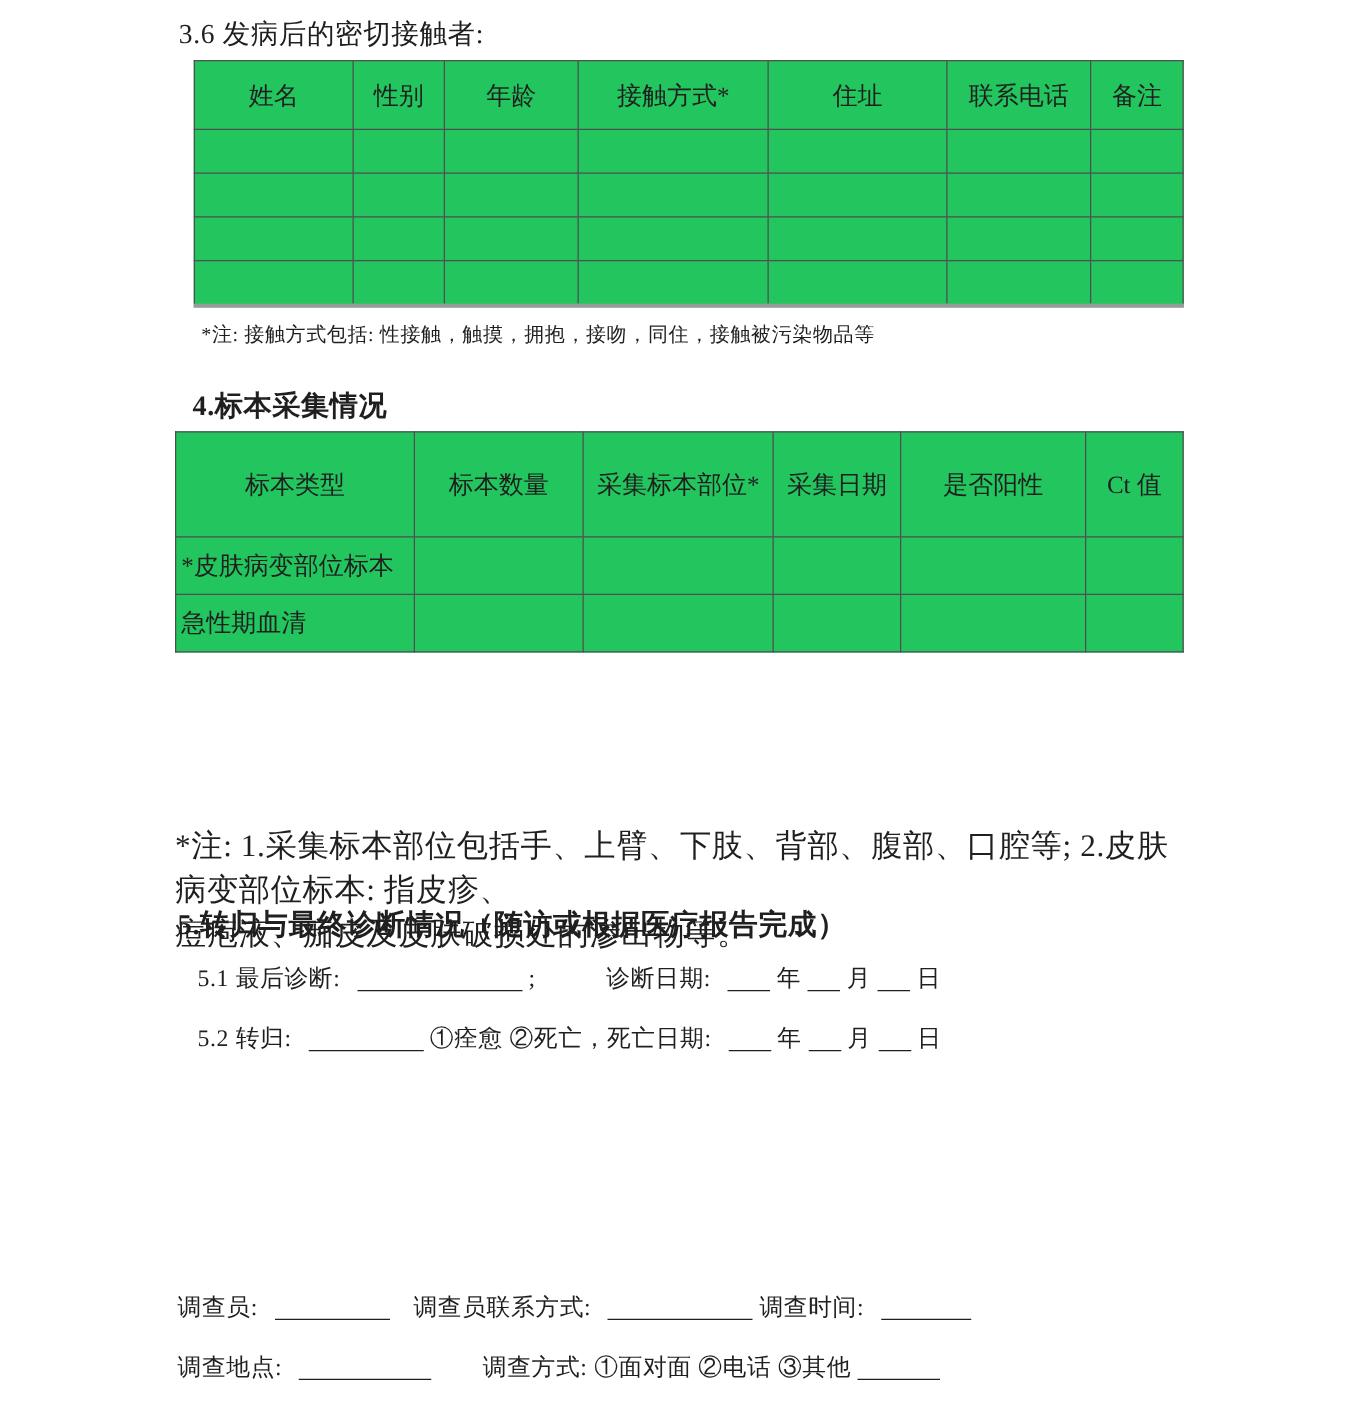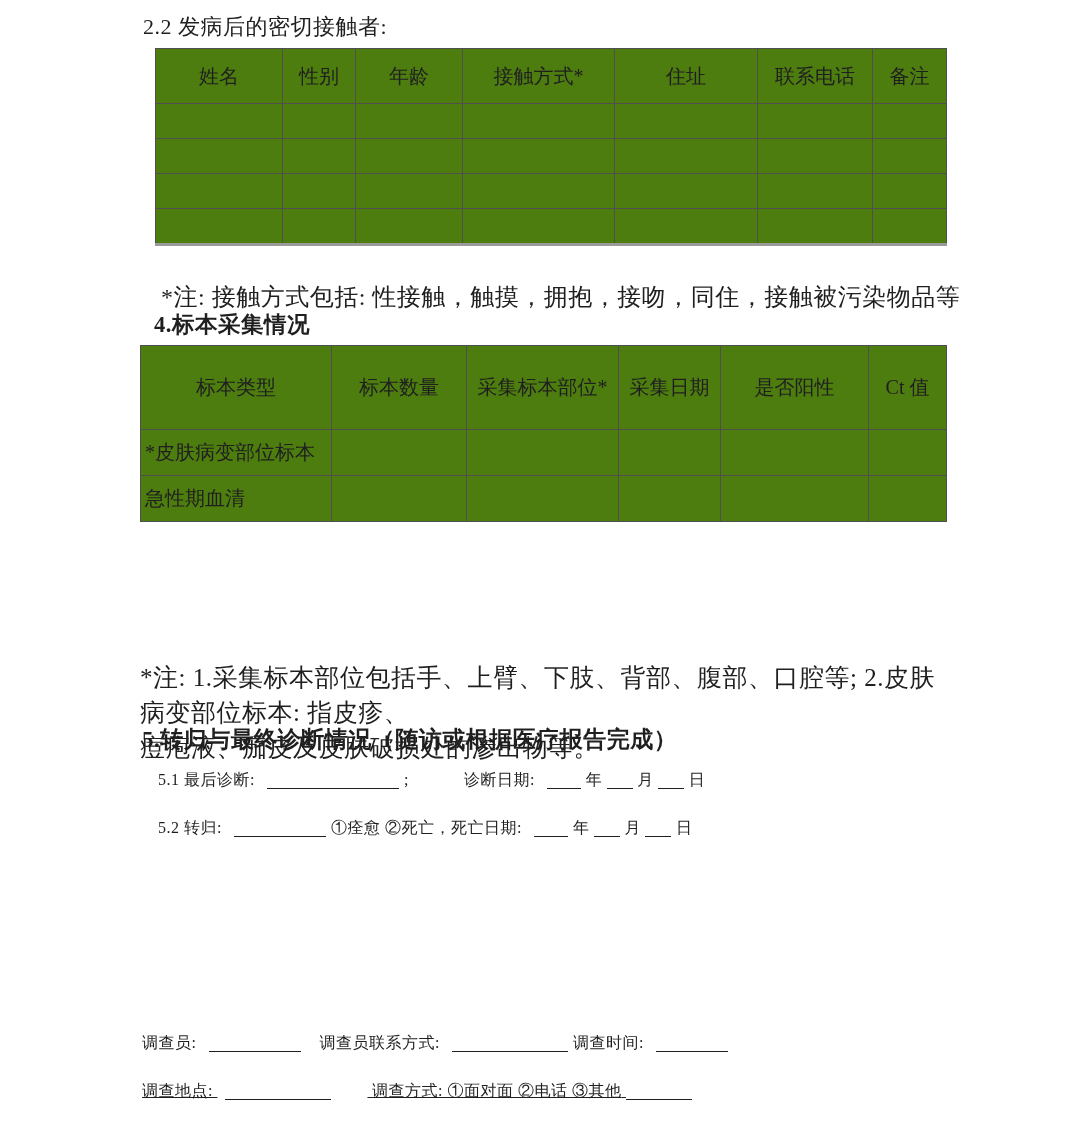--- a/index.html
+++ b/index.html
@@ -8,45 +8,45 @@
     font-family:"Liberation Serif","DejaVu Serif",serif;
     color:#1f1f1f;position:relative;overflow:hidden;
   }
   .abs{position:absolute;}
 
   
   .h-sub{font-size:22px;letter-spacing:0.5px;}
   .h-bold{font-size:22.5px;font-weight:bold;letter-spacing:0.5px;}
 
   
-  table{border-collapse:collapse;table-layout:fixed;background:#4d7c0f;}
+  table{border-collapse:collapse;table-layout:fixed;background:#22c55e;}
   td,th{border:1px solid #4f4f4f;font-weight:normal;font-size:20px;
         text-align:center;vertical-align:middle;padding:0;overflow:hidden;}
   .t1{border-bottom:3px solid #9a9a9a;}
   .t1 thead th{height:54px;}
   .t1 tbody td{height:34px;}
   .t2 thead th{height:83px;}
   .t2 tbody td{height:45px;}
   .t2 tbody td.rowlabel{text-align:left;padding-left:4px;margin-left:40px;}
 
   
-  .note{font-size:24px;letter-spacing:0.5px;margin-top:23px;}
+  .note{font-size:16px;letter-spacing:0.5px;}
   .note2{font-size:25px;line-height:35px;letter-spacing:0.5px;}
-  .formline{font-size:16px;letter-spacing:0.5px;white-space:nowrap;}
+  .formline{font-size:19px;letter-spacing:0.5px;white-space:nowrap;}
 
   
   .blank{display:inline-block;height:1px;border-bottom:1.6px solid #1f1f1f;
          vertical-align:-4px;}
 </style>
 </head>
 <body>
 
 <div>
 
-  <div class="abs h-sub" style="left:143px;top:12px;">2.2 发病后的密切接触者:</div>
+  <div class="abs h-sub" style="left:143px;top:12px;">3.6 发病后的密切接触者:</div>
 
   <table class="abs t1" style="left:155px;top:48px;width:791px;">
     <colgroup>
       <col style="width:127px">
         <col style="width:73px">
         <col style="width:107px">
       <col style="width:152px">
         <col style="width:143px">
         <col style="width:115px">
       <col style="width:74px">
@@ -180,20 +180,20 @@
 
   <div class="abs formline" style="left:142px;top:1033px;">
     <span>调查员:</span>
     <span class="blank" style="width:92px;margin-left:8px;margin-right:14px;"></span>
     <span>调查员联系方式:</span>
     <span class="blank" style="width:116px;margin-left:8px;"></span>
     <span>调查时间:</span>
     <span class="blank" style="width:72px;margin-left:8px;"></span>
   </div>
 
-  <div class="abs formline" style="left:142px;top:1081px;text-decoration:underline;">
+  <div class="abs formline" style="left:142px;top:1081px;">
     <span>调查地点:</span>
     <span class="blank" style="width:106px;margin-left:8px;margin-right:36px;"></span>
     <span>调查方式: ①面对面 ②电话 ③其他</span>
     <span class="blank" style="width:66px;"></span>
   </div>
 
 </div>
 
 </body></html>

